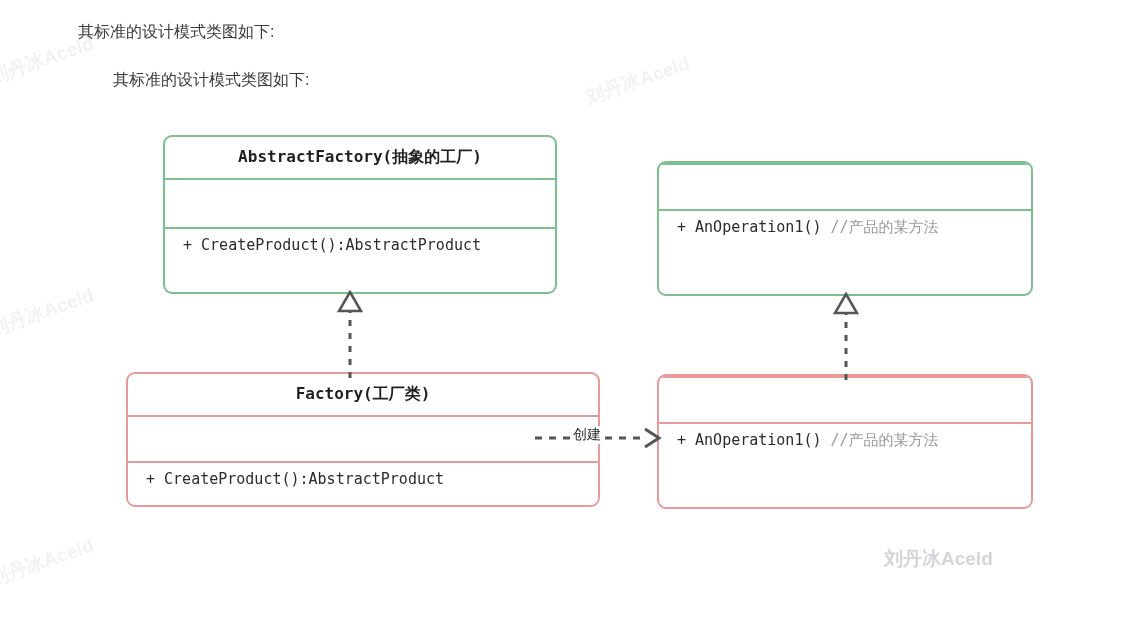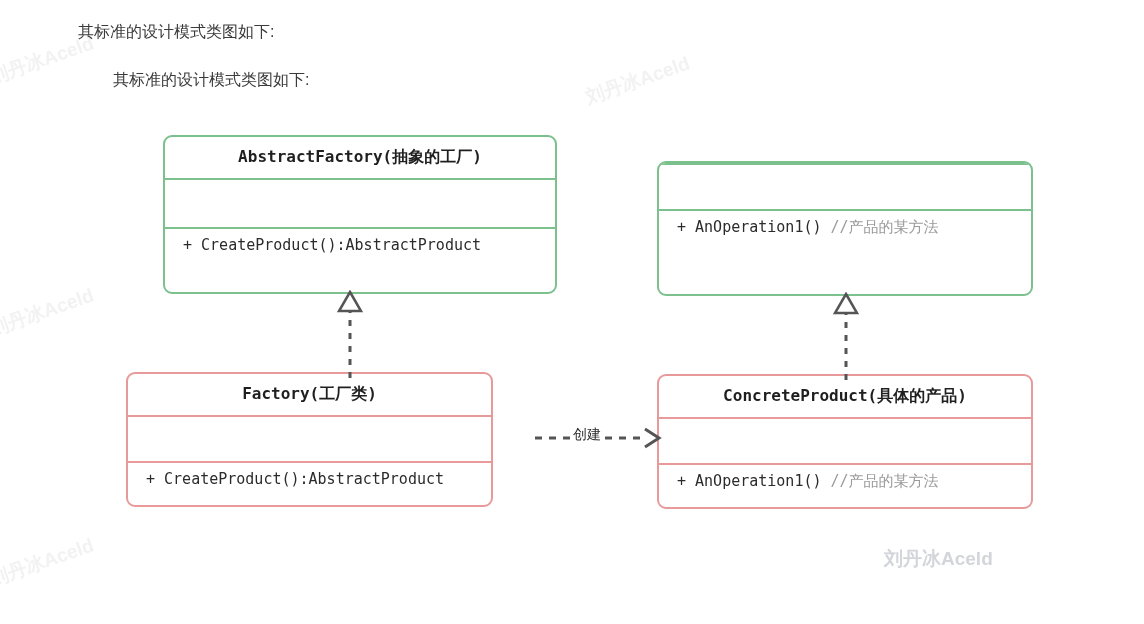--- a/index.html
+++ b/index.html
@@ -100,21 +100,21 @@
 
   
   #class-abstract-factory { left: 163px; top: 135px;  width: 394px; height: 159px; }
   #class-abstract-factory .uml-title   { height: 41px; }
   #class-abstract-factory .uml-attrs   { height: 47px; }
 
   #class-abstract-product { left: 657px; top: 161px;  width: 376px; height: 135px; }
   #class-abstract-product .uml-title   { height: 41px; }
   #class-abstract-product .uml-attrs   { height: 44px; }
 
-  #class-factory { left: 126px; top: 372px; width: 367px; height: 135px; }
+  #class-factory { left: 126px; top: 372px; width: 474px; height: 135px; }
   #class-factory .uml-title  { height: 41px; }
   #class-factory .uml-attrs  { height: 44px; }
 
   #class-concrete-product { left: 657px; top: 374px; width: 376px; height: 135px; }
   #class-concrete-product .uml-title  { height: 41px; }
   #class-concrete-product .uml-attrs  { height: 44px; }
 
   
   .connector {
     position: absolute;
@@ -167,21 +167,20 @@
 
   <div class="uml-class concrete" id="class-factory">
     <div class="uml-title">Factory(工厂类)</div>
     <div class="uml-attrs"></div>
     <div class="uml-methods">
       <div>+ CreateProduct():AbstractProduct</div>
     </div>
   </div>
 
   <div class="uml-class concrete" id="class-concrete-product">
-    <div class="uml-title">ConcreteProduct(具体的产品)</div>
     <div class="uml-attrs"></div>
     <div class="uml-methods">
       <div><span>+ AnOperation1()</span><span class="comment"> <span>//产品的某方法</span></span></div>
     </div>
   </div>
 
   <svg class="connector" id="realize-factory" width="84" height="88" viewBox="0 0 84 88">
     <path d="M42 88 L42 22" stroke="#555555" stroke-width="3" stroke-dasharray="6 7" fill="none"></path>
     <path d="M42 2 L53 21 L31 21 Z" fill="#ffffff" stroke="#555555" stroke-width="2.5" stroke-linejoin="miter"></path>
   </svg>

